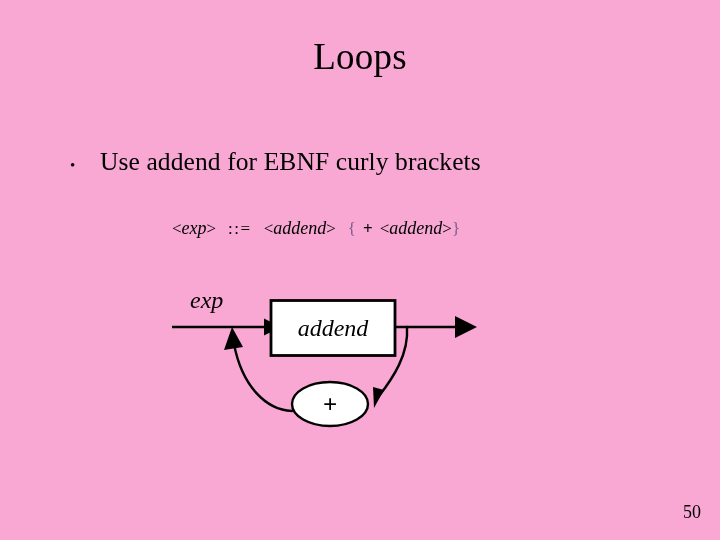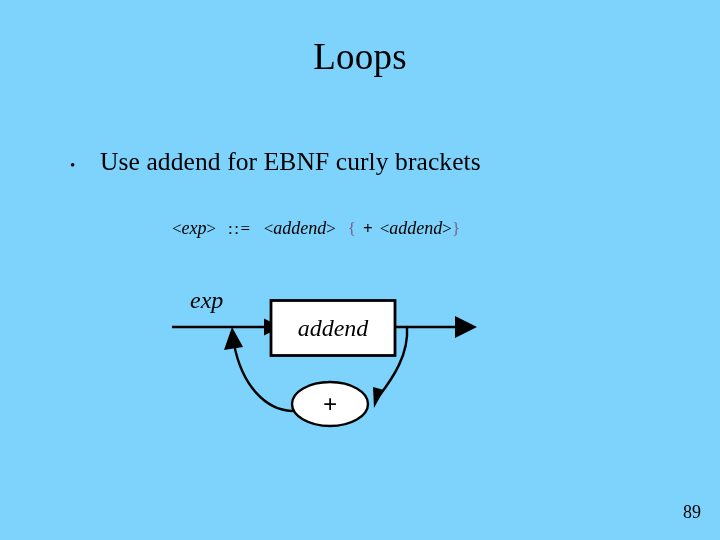--- a/index.html
+++ b/index.html
@@ -16,21 +16,21 @@
     font-family: "Liberation Serif", "DejaVu Serif", serif;
     color: #000000;
     -webkit-font-smoothing: antialiased;
   }
 
   .slide {
     position: absolute;
     inset: 0;
     width: 720px;
     height: 540px;
-    background: #7dd3fc;
+    background: #f9a8d4;
   }
 
   
   #slide-title {
     position: absolute;
     left: 0;
     top: 34px;
     width: 720px;
     text-align: center;
     font-family: "Liberation Serif", "DejaVu Serif", serif;
@@ -210,15 +210,15 @@
 
       <ellipse class="dg-ellipse" cx="180" cy="136" rx="38" ry="22"></ellipse>
       <text class="dg-plus" x="180" y="145" text-anchor="middle">+</text>
 
       <path class="dg-curve" d="M 142,143 C 116,142 92,118 84,76"></path>
       <polygon class="dg-head" points="74,82 82,59 93,79"></polygon>
 
     </svg>
   </div>
 
-  <div id="page-number">89</div>
+  <div id="page-number">50</div>
 
 </div>
 
 </body></html>

